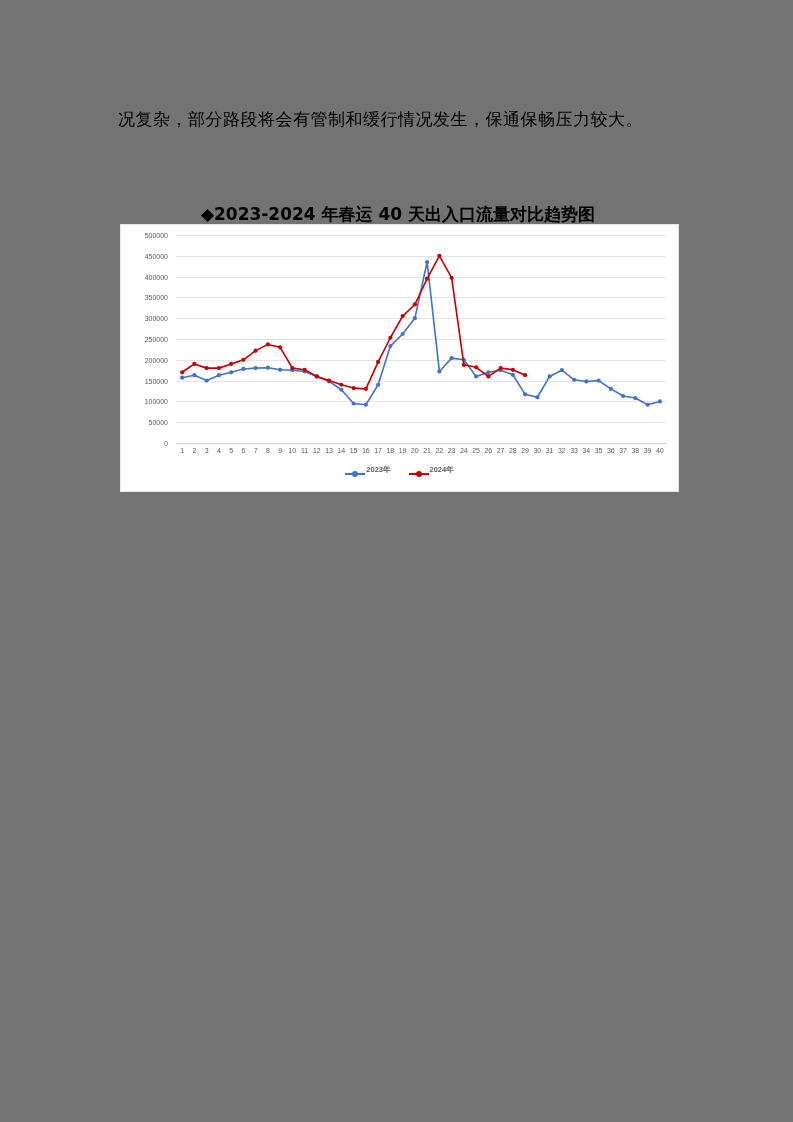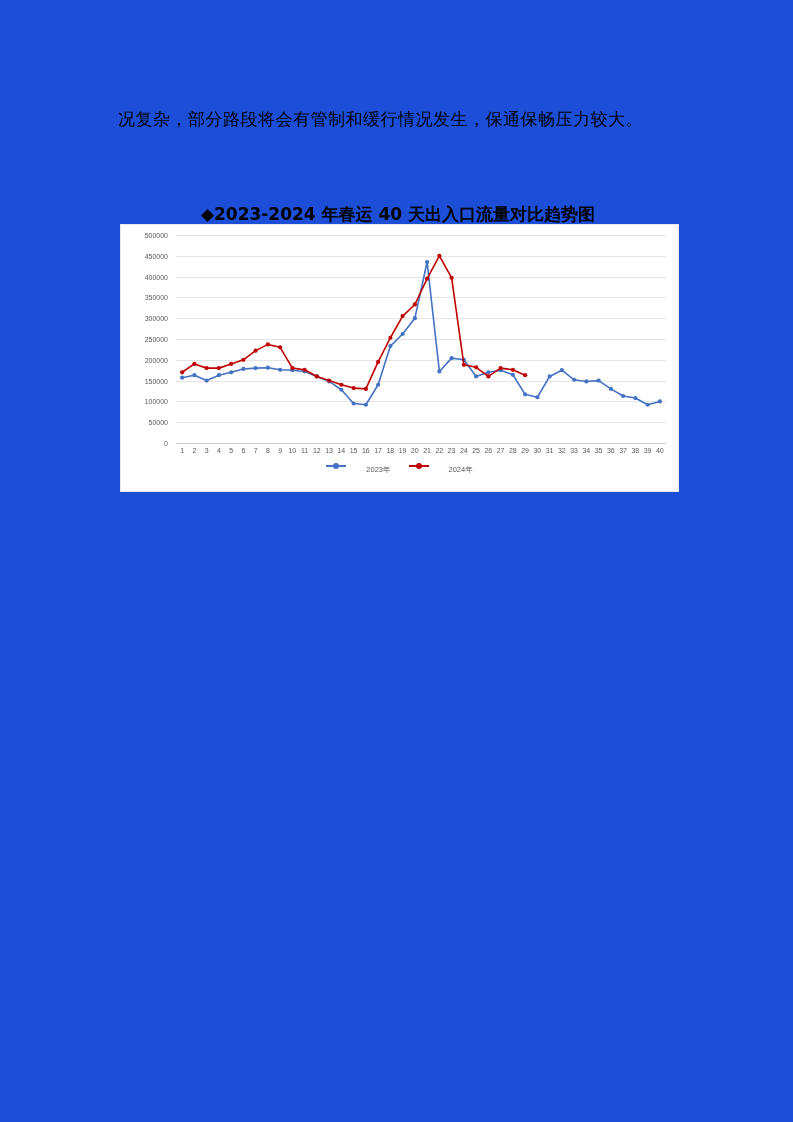--- a/index.html
+++ b/index.html
@@ -4,21 +4,21 @@
 <style>
   html, body {
     margin: 0;
     padding: 0;
     background: #f0f0f0;
   }
   .page {
     position: relative;
     width: 793px;
     height: 1122px;
-    background: #1d4ed8;
+    background: #737373;
     margin: 0 auto;
     overflow: hidden;
     font-family: "Liberation Serif", serif;
   }
   .body-text {
     position: absolute;
     left: 118px;
     top: 98px;
     width: 560px;
     font-family: "DejaVu Sans", sans-serif;
@@ -104,22 +104,23 @@
     left: 0;
     top: 240px;
     width: 557px;
     display: flex;
     justify-content: center;
     align-items: center;
     gap: 18px;
   }
   .legend-item {
     display: flex;
-    align-items: flex-start;
-    gap: 20px;
+    align-items: flex-end;
+    gap: 1px;
+    font-weight: bold;
   }
   .legend-swatch {
     position: relative;
     width: 20px;
     height: 2px;
   }
   .legend-swatch::after {
     content: "";
     position: absolute;
     left: 7px;

